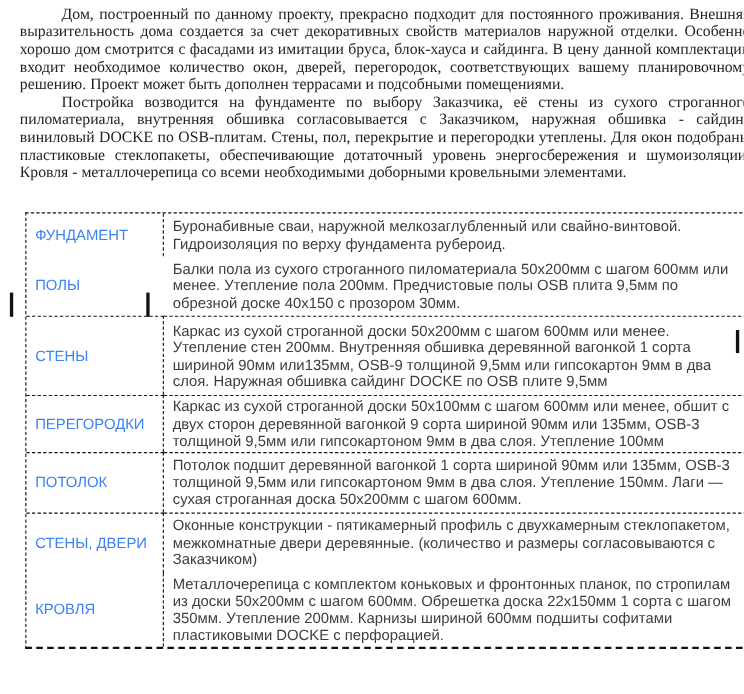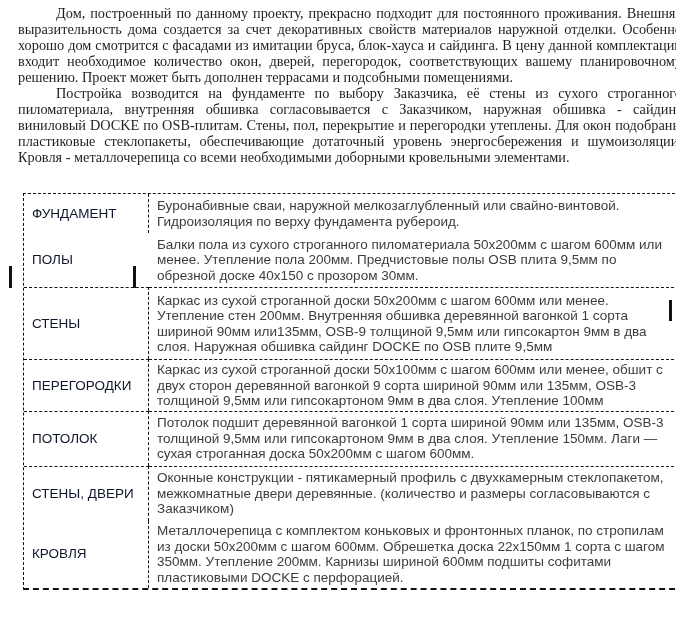--- a/index.html
+++ b/index.html
@@ -46,21 +46,21 @@
     color: #3d3d3d;
   }
   table.spec td {
     box-sizing: border-box;
     vertical-align: middle;
     padding: 2px 6px 2px 8px;
   }
   td.label {
     width: 125px;
     border-right: 1px dashed #111;
-    color: #0f172a;
+    color: #3b82f6;
   }
   tr.bordered td {
     border-top: 1px dashed #111;
   }
   tr.no-divider td.label {
     border-right: none;
   }
   
   .artifact {
     position: absolute;

